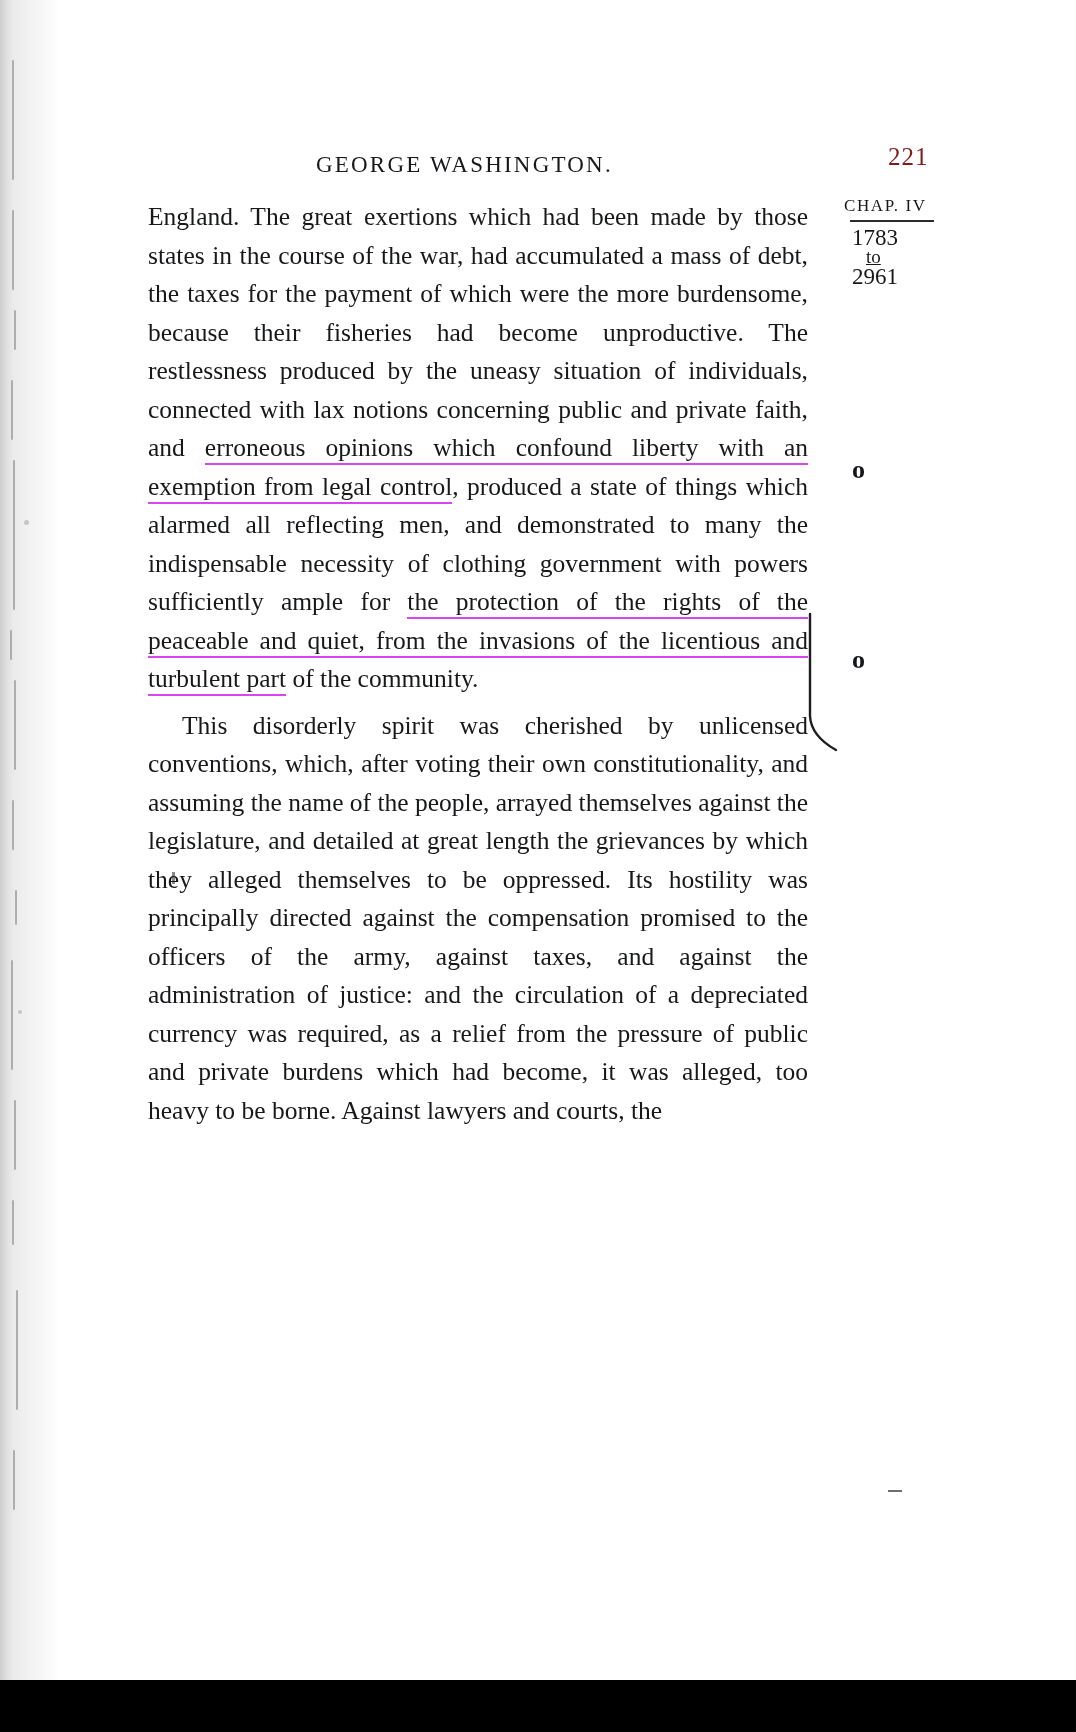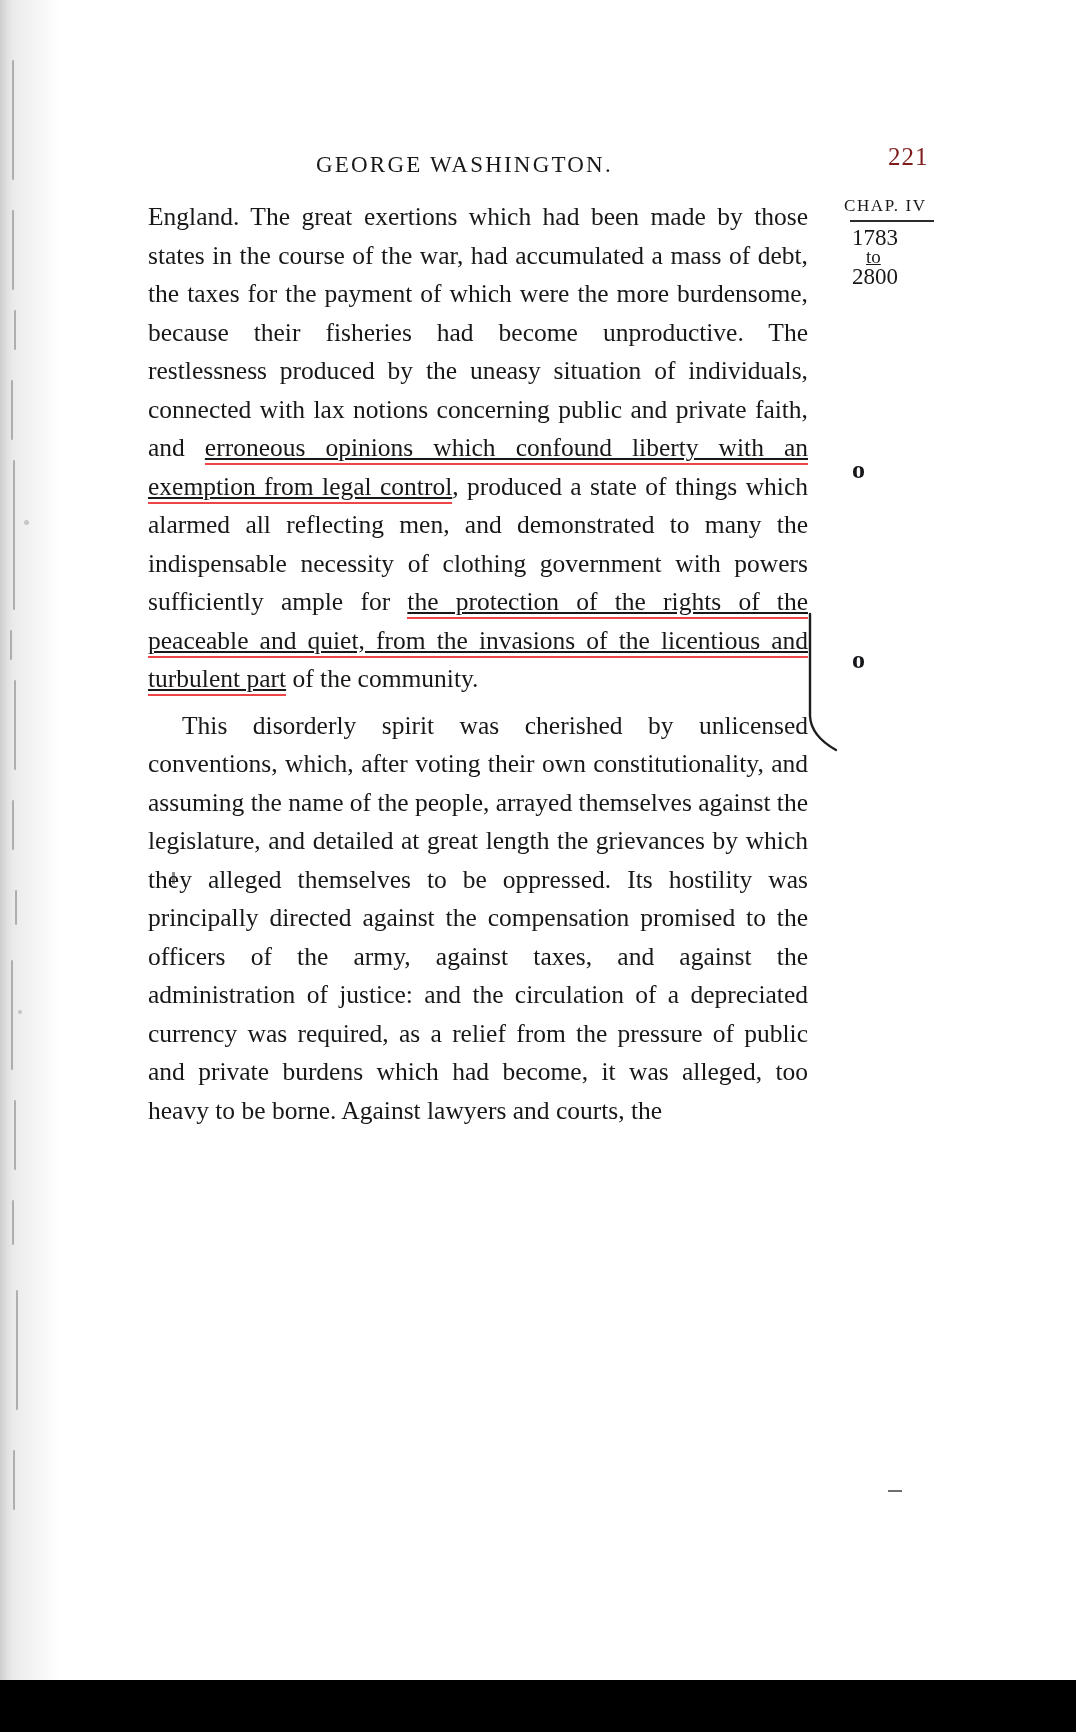--- a/index.html
+++ b/index.html
@@ -97,23 +97,22 @@
     text-justify: inter-word;
   }
   .para + .para {
     margin-top: 8px;
   }
   .indent {
     text-indent: 34px;
   }
   .u {
     
-    border-bottom: 2px solid #ef4444;
+    border-bottom: 2px solid #d946ef;
     padding-bottom: 1px;
-    text-decoration: underline;
   }
 
   
   .marginalia {
     position: absolute;
     left: 832px;
     top: 196px;
     width: 180px;
     text-align: left;
     color: #17181a;
@@ -214,21 +213,21 @@
 <div class="stray-dash"></div>
 
 <div class="running-head">George Washington.</div>
 <div class="folio">221</div>
 
 <div class="marginalia">
   <div class="marg-chap">Chap. IV</div>
   <div class="marg-rule"></div>
   <div class="marg-years">1783</div>
   <div class="marg-to">to</div>
-  <div class="marg-years">2800</div>
+  <div class="marg-years">2961</div>
 </div>
 
 <div class="mark-o mark-o1">o</div>
 <div class="mark-o mark-o2">o</div>
 <div class="brace">
   <svg width="36" height="140" viewBox="0 0 36 140" fill="none" xmlns="http://www.w3.org/2000/svg">
     <path d="M4 2 L4 104 Q5 124 30 138" stroke="#1d1d1d" stroke-width="2.4" fill="none" stroke-linecap="round"></path>
   </svg>
 </div>
 

